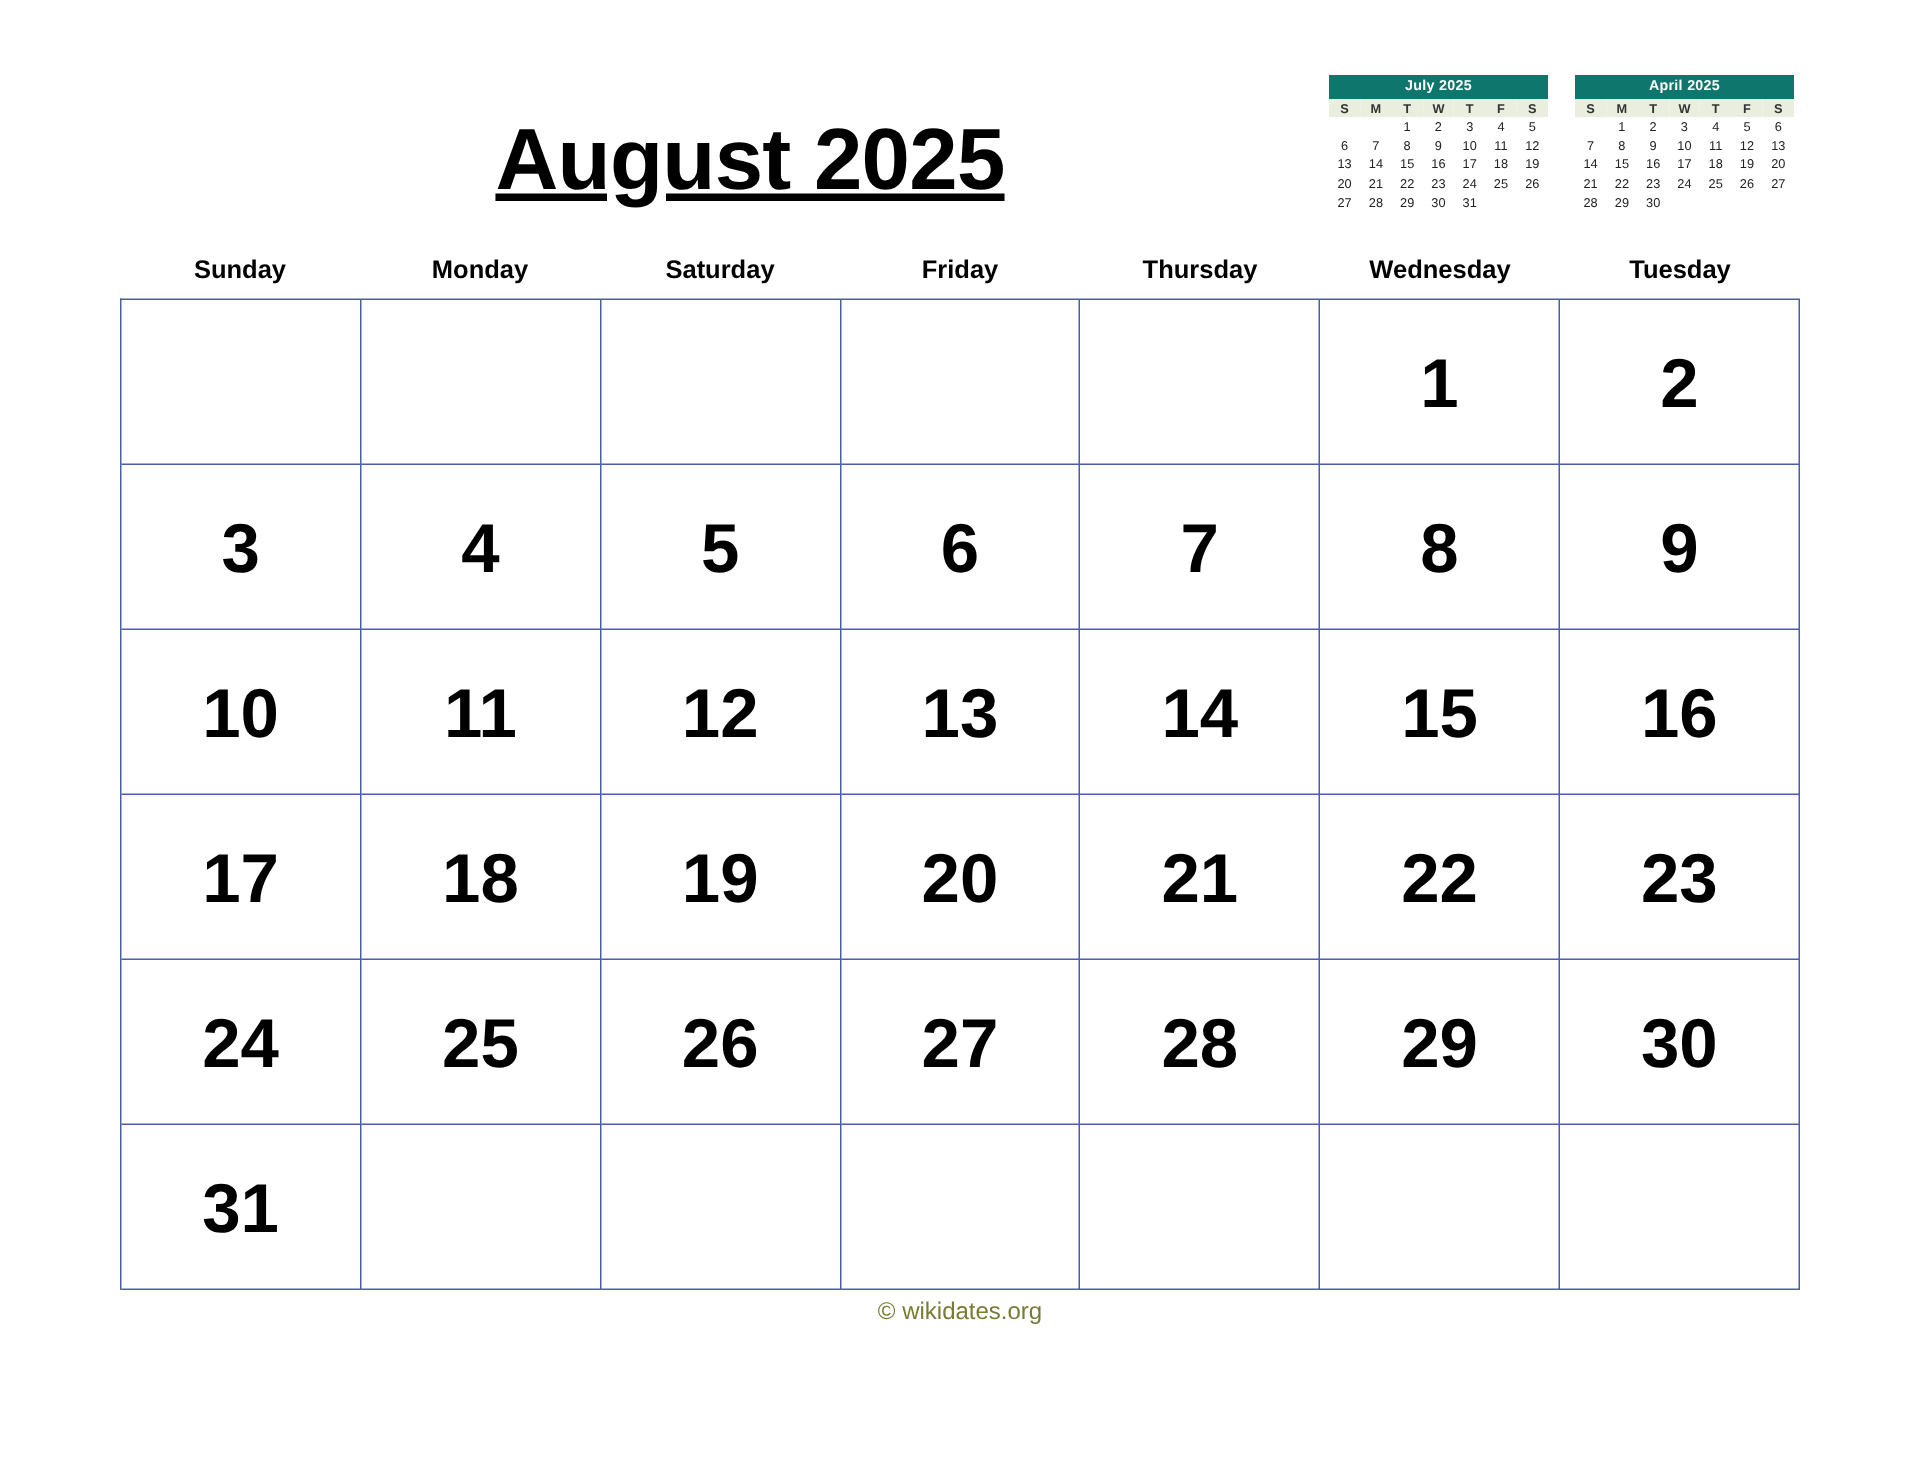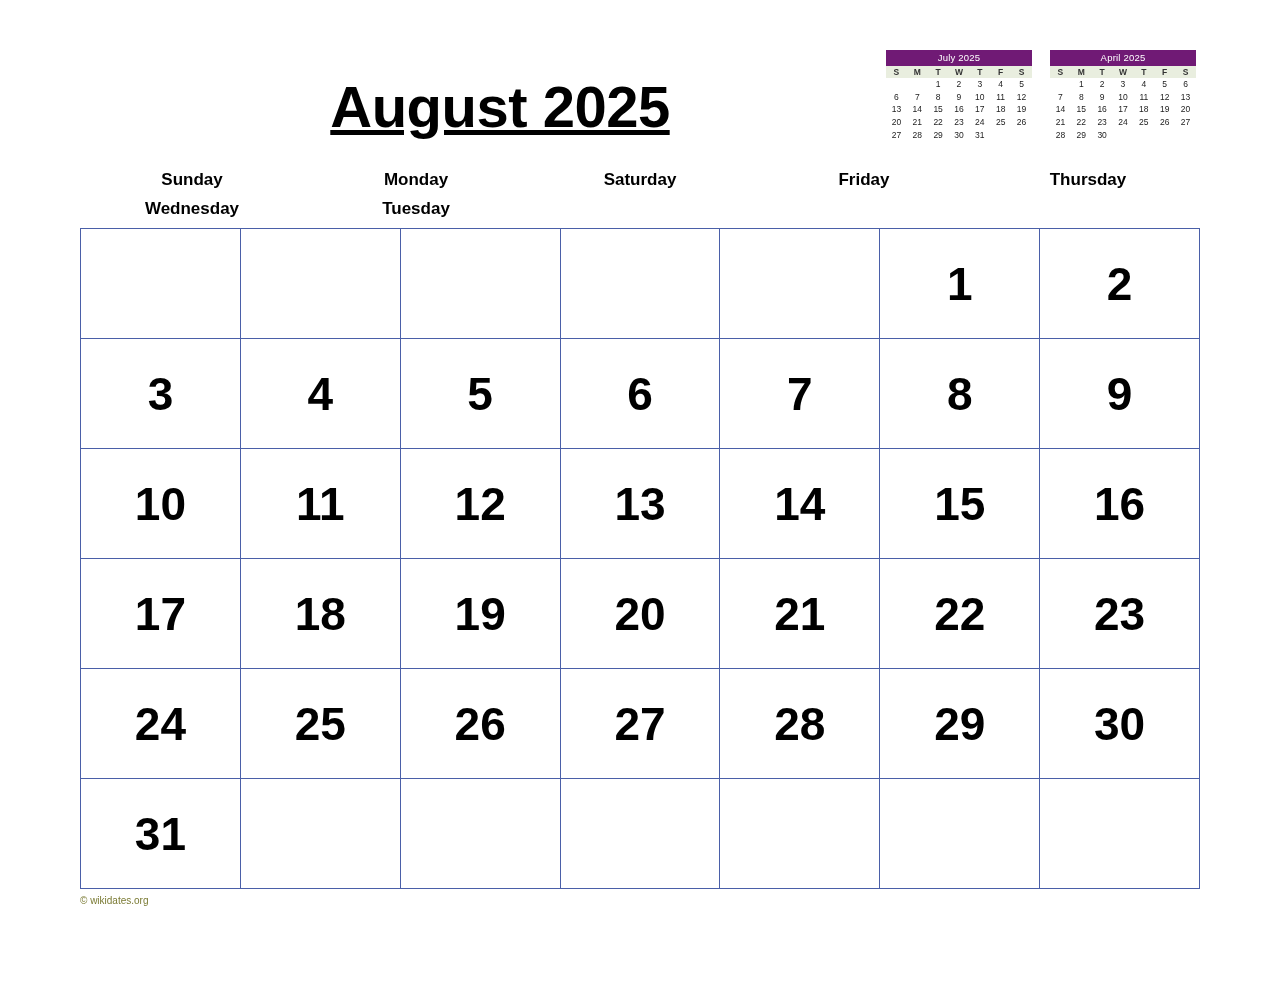--- a/index.html
+++ b/index.html
@@ -41,24 +41,24 @@
     right: 84px;
     display: flex;
     gap: 18px;
   }
   .mini {
     width: 146px;
     font-size: 9px;
     line-height: 1;
   }
   .mini-title {
-    background: #701a75;
+    background: #0f766e;
     color: #ffffff;
     font-size: 9.5px;
-    font-weight: normal;
+    font-weight: bold;
     text-align: center;
     padding: 3px 0 3px 0;
     letter-spacing: 0.2px;
   }
   .mini table {
     width: 100%;
     border-collapse: collapse;
     table-layout: fixed;
   }
   .mini th {
@@ -72,21 +72,21 @@
   .mini td {
     font-size: 8.5px;
     color: #222222;
     text-align: center;
     padding: 2.1px 0;
   }
 
   
   .weekdays {
     display: grid;
-    grid-template-columns: repeat(5, 1fr);
+    grid-template-columns: repeat(7, 1fr);
     margin: 0 80px;
     width: 1120px;
     box-sizing: border-box;
   }
   .weekday {
     text-align: center;
     font-size: 17px;
     font-weight: bold;
     padding-bottom: 9px;
   }
@@ -117,22 +117,22 @@
     text-align: center;
     font-size: 46px;
     font-weight: bold;
     line-height: 1;
   }
 
   
   .footer {
     width: 1120px;
     margin: 6px 80px 0 80px;
-    text-align: left;
-    font-size: 10px;
+    text-align: center;
+    font-size: 16px;
     color: #6b6b2e;
   }
   .footer .credit {
     color: #7a7a33;
   }
 </style>
 </head>
 <body>
 
 <div class="header">

